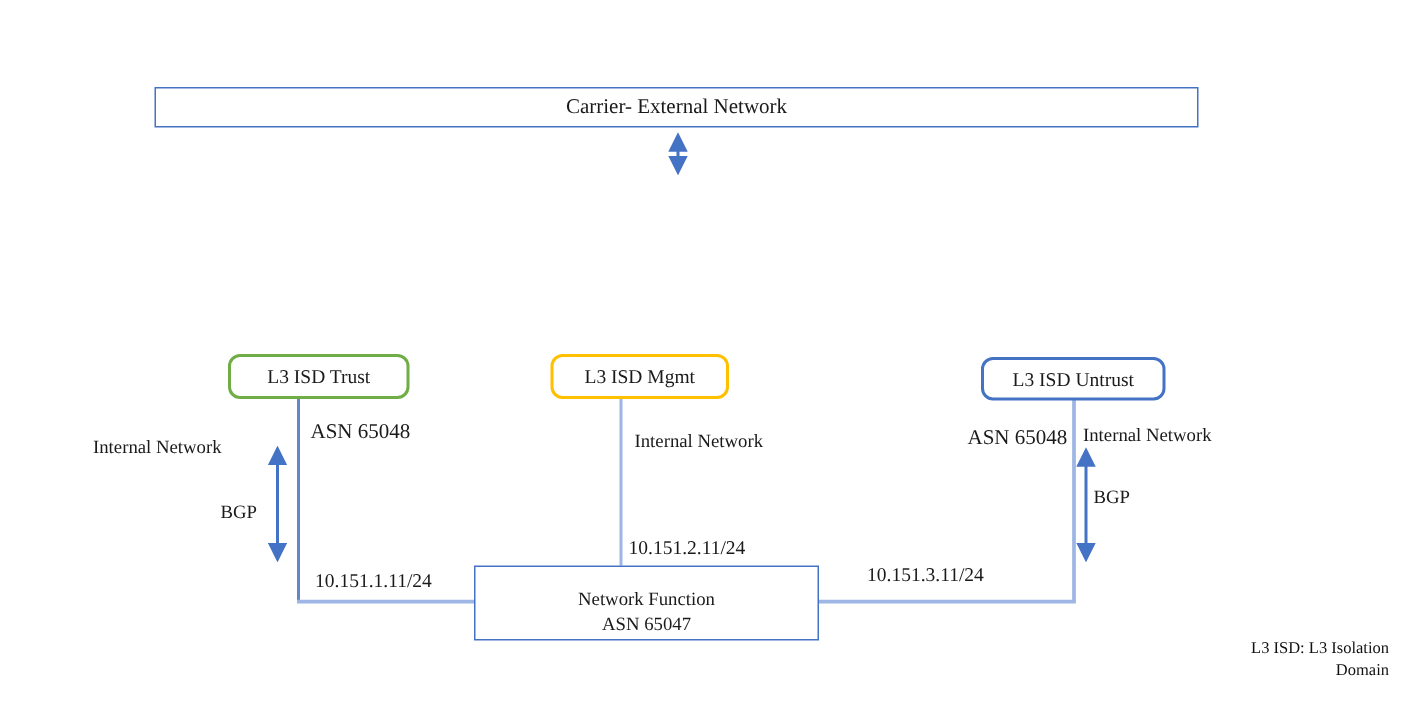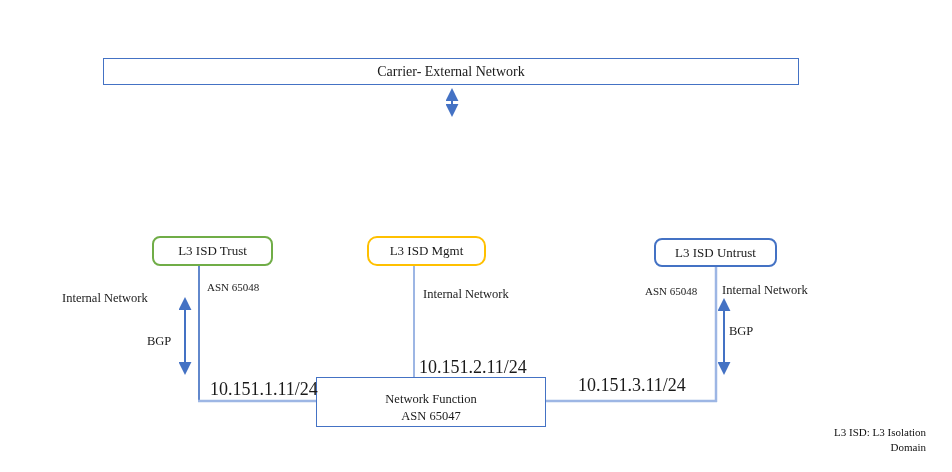--- a/index.html
+++ b/index.html
@@ -32,22 +32,22 @@
   .isd-trust{left:152px;top:236px;width:121px;height:30px;}
   .isd-mgmt{left:367px;top:236px;width:119px;height:30px;}
   .isd-untrust{left:654px;top:238px;width:123px;height:29px;}
   .nf-box{
     position:absolute;left:316px;top:377px;width:230px;height:50px;z-index:2;
     box-sizing:border-box;border:1px solid #4472C4;background:#ffffff;
     display:flex;flex-direction:column;align-items:center;justify-content:flex-end;
     font-size:12.5px;line-height:1.42;
   }
   .lbl{position:absolute;z-index:2;white-space:nowrap;font-size:12.5px;}
-  .lbl-asn{font-size:11px;}
-  .lbl-ip{font-size:18px;}
+  .lbl-asn{font-size:14px;}
+  .lbl-ip{font-size:13px;}
   .lbl-internal-left{left:62px;top:291px;}
   .lbl-bgp-left{left:147px;top:334px;}
   .lbl-asn-left{left:207px;top:281px;}
   .lbl-ip1{left:210px;top:379px;}
   .lbl-internal-mid{left:423px;top:287px;}
   .lbl-ip2{left:419px;top:357px;}
   .lbl-asn-right{left:645px;top:285px;}
   .lbl-internal-right{left:722px;top:283px;}
   .lbl-bgp-right{left:729px;top:324px;}
   .lbl-ip3{left:578px;top:375px;}
@@ -84,21 +84,21 @@
   </svg>
 
   <div class="box carrier-box">
     <span>Carrier- External Network</span>
   </div>
 
 
   <div class="isd isd-trust" style="border-color: rgb(112, 173, 71);">
     <span>L3 ISD Trust</span>
   </div>
-  <div class="isd isd-mgmt" style="border-color: rgb(255, 192, 0); border-radius: 10px;">
+  <div class="isd isd-mgmt" style="border-color: rgb(255, 192, 0);">
     <span>L3 ISD Mgmt</span>
   </div>
   <div class="isd isd-untrust" style="border-color: rgb(68, 114, 196);">
     <span>L3 ISD Untrust</span>
   </div>
 
   <div class="nf-box">
     <div>Network Function</div>
     <div>ASN 65047</div>
   </div>

